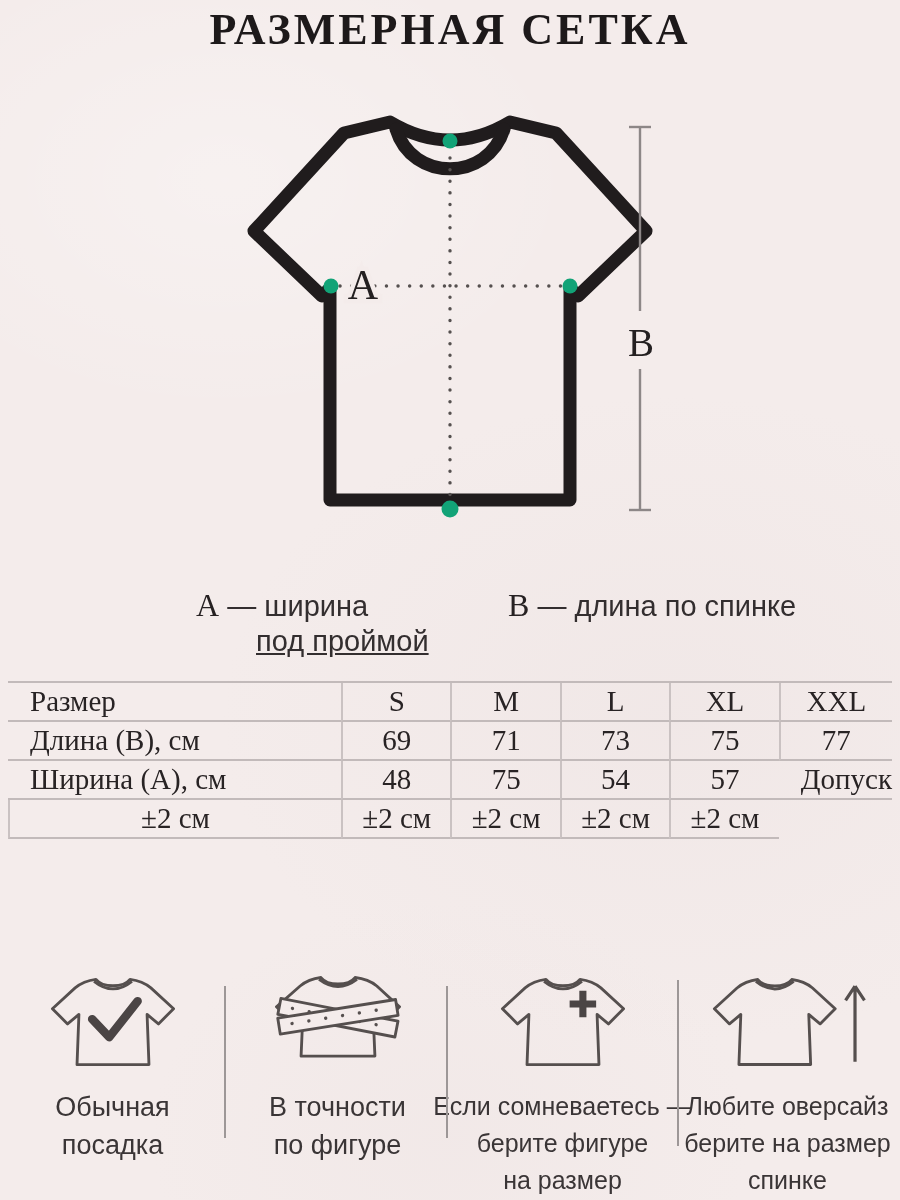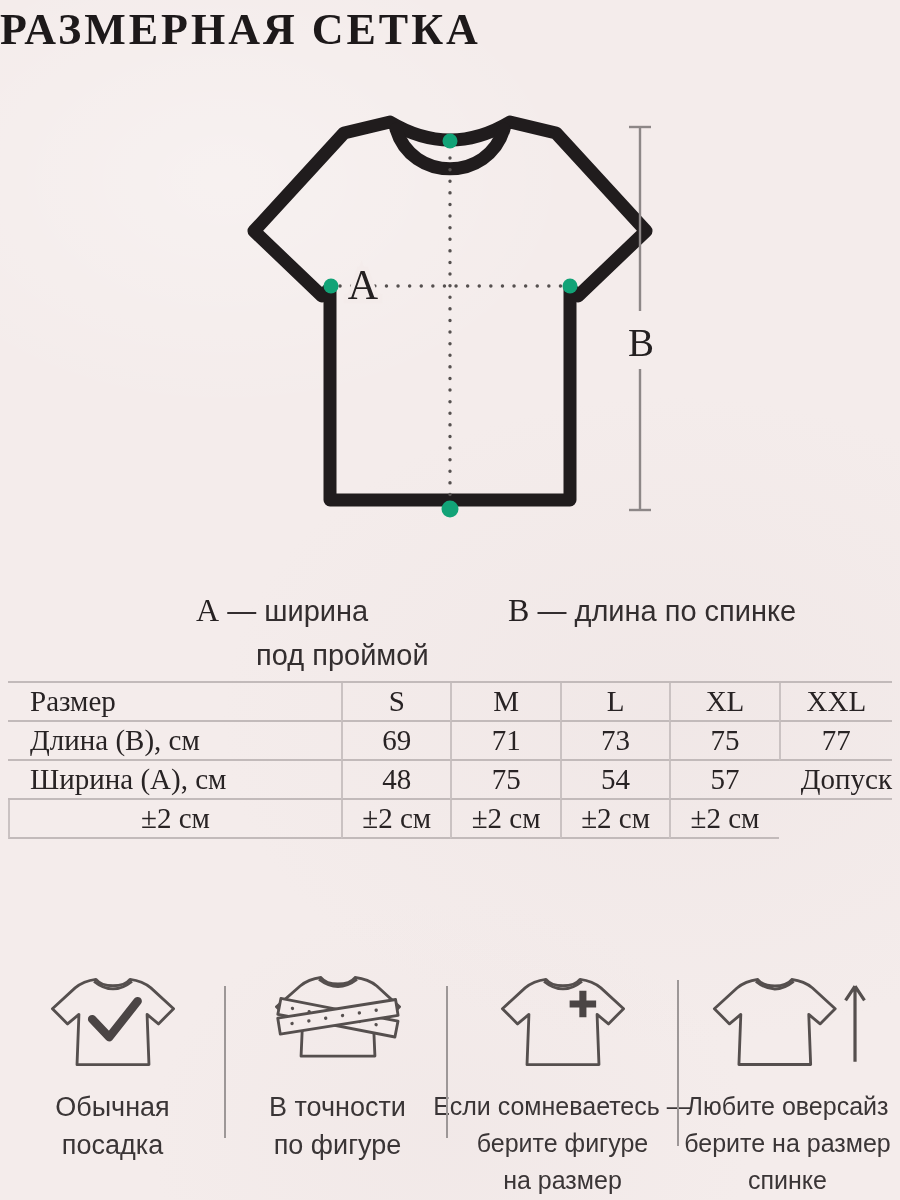--- a/index.html
+++ b/index.html
@@ -9,32 +9,32 @@
     background-color:#f4eceb;
     background-image:
       radial-gradient(600px 400px at 25% 15%, rgba(255,255,255,.28), transparent 60%),
       radial-gradient(700px 500px at 75% 60%, rgba(228,216,216,.22), transparent 65%),
       radial-gradient(500px 400px at 50% 95%, rgba(231,219,219,.20), transparent 60%);
     font-family:"Liberation Serif", serif;
     color:#231e1f;
   }
   .title {
     position:absolute; top:4px; left:0; width:100%;
-    text-align:left; font-size:44px; font-weight:600; letter-spacing:3px;
+    text-align:center; font-size:44px; font-weight:600; letter-spacing:3px;
     color:#1d191a;
   }
   svg.diagram { position:absolute; left:0; top:0; width:900px; height:1200px; }
 
   
   .legend { position:absolute; top:588px; font-size:29px; color:#332e2f;
-            font-family:"Liberation Sans", sans-serif; line-height:44px; }
+            font-family:"Liberation Sans", sans-serif; line-height:35px; }
   .legend-a { left:196px; }
   .legend-b { left:508px; }
   .legend .big { font-family:"Liberation Serif", serif; font-size:32px; color:#262122; }
-  .legend .indent { display:block; margin-left:60px; }
+  .legend .indent { display:block; margin-left:60px;text-decoration:underline; }
 
   
   .size-table {
     position:absolute; top:681px; left:8px; width:884px;
     display:grid; grid-template-columns:333px repeat(5, 1fr);
     border-top:2px solid #c2baba;
     font-size:29px; color:#282324;
   }
   .size-table .cell {
     height:39px; display:flex; align-items:center;

